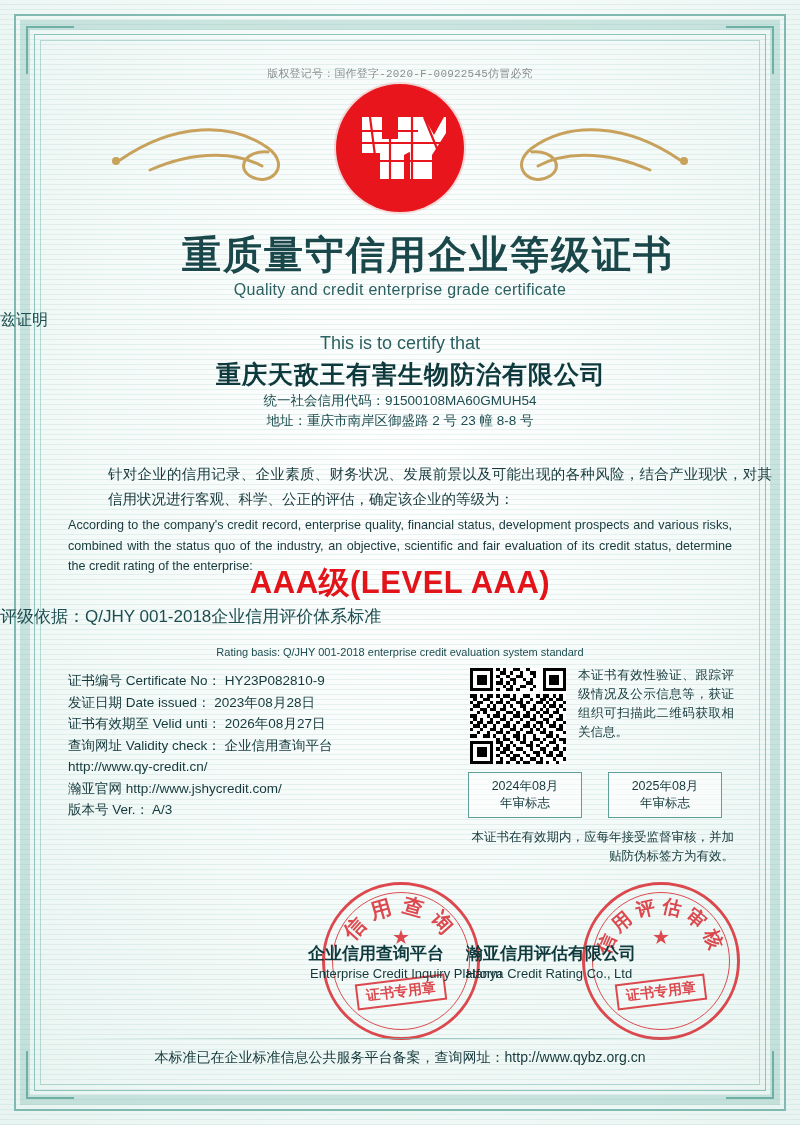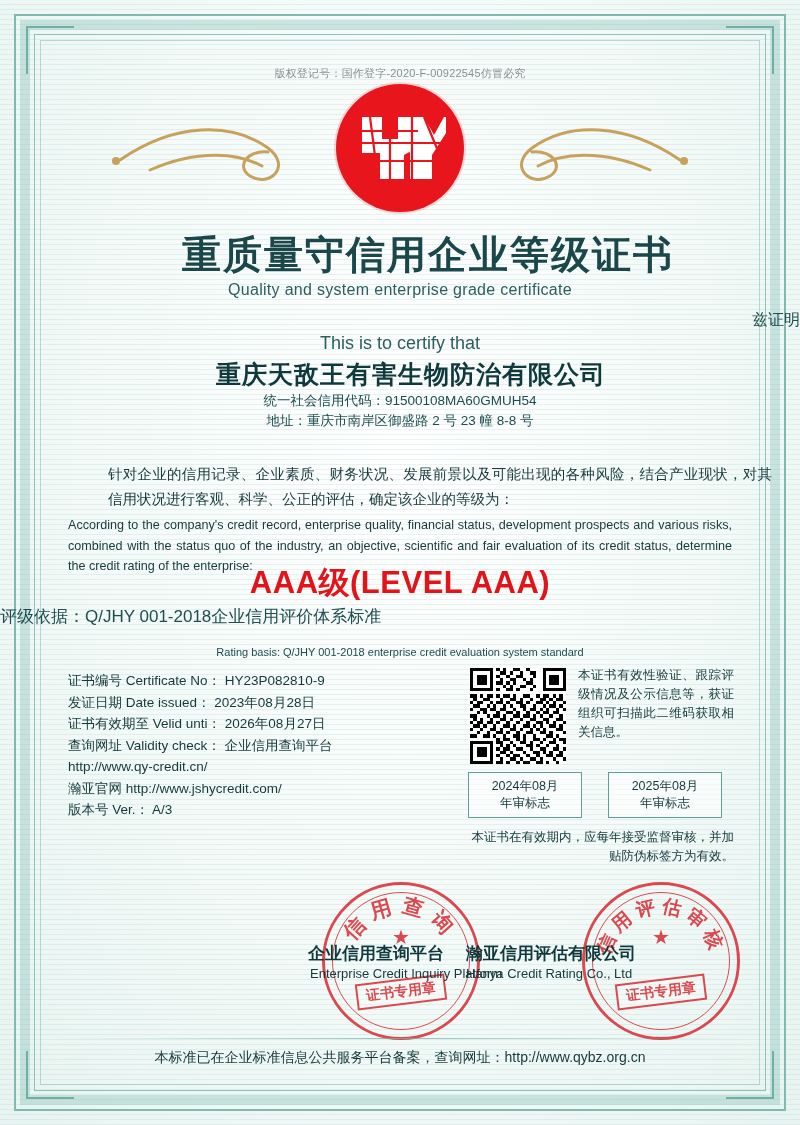--- a/index.html
+++ b/index.html
@@ -44,21 +44,21 @@
     position:absolute;width:46px;height:46px;
     border:2px solid #6fb0a6;
   }
   .corner.tl{left:26px;top:26px;border-right:none;border-bottom:none;}
   .corner.tr{right:26px;top:26px;border-left:none;border-bottom:none;}
   .corner.bl{left:26px;bottom:26px;border-right:none;border-top:none;}
   .corner.br{right:26px;bottom:26px;border-left:none;border-top:none;}
 
   .copyright{
     position:absolute;top:66px;left:0;width:100%;
-    text-align:center;font-size:11px;color:#8a8f92;letter-spacing:.2px;
+    text-align:center;font-size:11px;color:#8a8f92;letter-spacing:.2px;font-family:Liberation Mono, monospace;
   }
 
   .flourish{
     position:absolute;top:104px;left:0;width:100%;height:96px;
     pointer-events:none;
   }
 
   .logo{
     position:absolute;left:50%;top:84px;transform:translateX(-50%);
     width:128px;height:128px;border-radius:50%;
@@ -75,21 +75,21 @@
     letter-spacing:2px;
     text-shadow:0 1px 0 rgba(255,255,255,.8);
     margin-left:28px;
   }
   .title-en{
     position:absolute;top:281px;left:0;width:100%;
     text-align:center;font-size:16px;color:#2b5f60;letter-spacing:.3px;
   }
   .certify-zh{
     position:absolute;top:310px;left:0;width:100%;
-    text-align:right;font-size:16px;color:#1d4d50;
+    text-align:left;font-size:16px;color:#1d4d50;
   }
   .certify-en{
     position:absolute;top:333px;left:0;width:100%;
     text-align:center;font-size:18px;color:#2b5f60;
   }
   .company{
     position:absolute;top:358px;left:0;width:100%;
     text-align:center;font-size:25px;font-weight:bold;color:#0f3a3d;
     letter-spacing:1px;
     padding-left:11px;
@@ -241,21 +241,21 @@
         <polygon points="8,8 28,8 28,30 44,30 44,8 64,8 64,38 50,46 50,70 26,70 26,44 8,44"></polygon>
         <polygon points="50,8 70,8 80,26 90,8 92,8 92,24 78,46 78,70 56,70 56,44 44,22"></polygon>
       </g>
       <g stroke="#e8161c" stroke-width="2.2" fill="none">
         <path d="M8 22 L64 22 M8 34 L92 34 M26 52 L78 52 M36 8 L36 70 M58 8 L58 70 M16 8 L24 70 M70 8 L84 42"></path>
       </g>
     </svg>
   </div>
 
   <div class="title-zh">重质量守信用企业等级证书</div>
-  <div class="title-en">Quality and system enterprise grade certificate</div>
+  <div class="title-en">Quality and credit enterprise grade certificate</div>
 
   <div class="certify-zh">兹证明</div>
   <div class="certify-en">This is to certify that</div>
 
   <div class="company">重庆天敌王有害生物防治有限公司</div>
   <div class="code">
     <span>统一社会信用代码：</span><span>91500108MA60GMUH54</span>
   </div>
   <div class="addr">
     <span>地址：</span><span>重庆市南岸区御盛路 2 号 23 幢 8-8 号</span>

